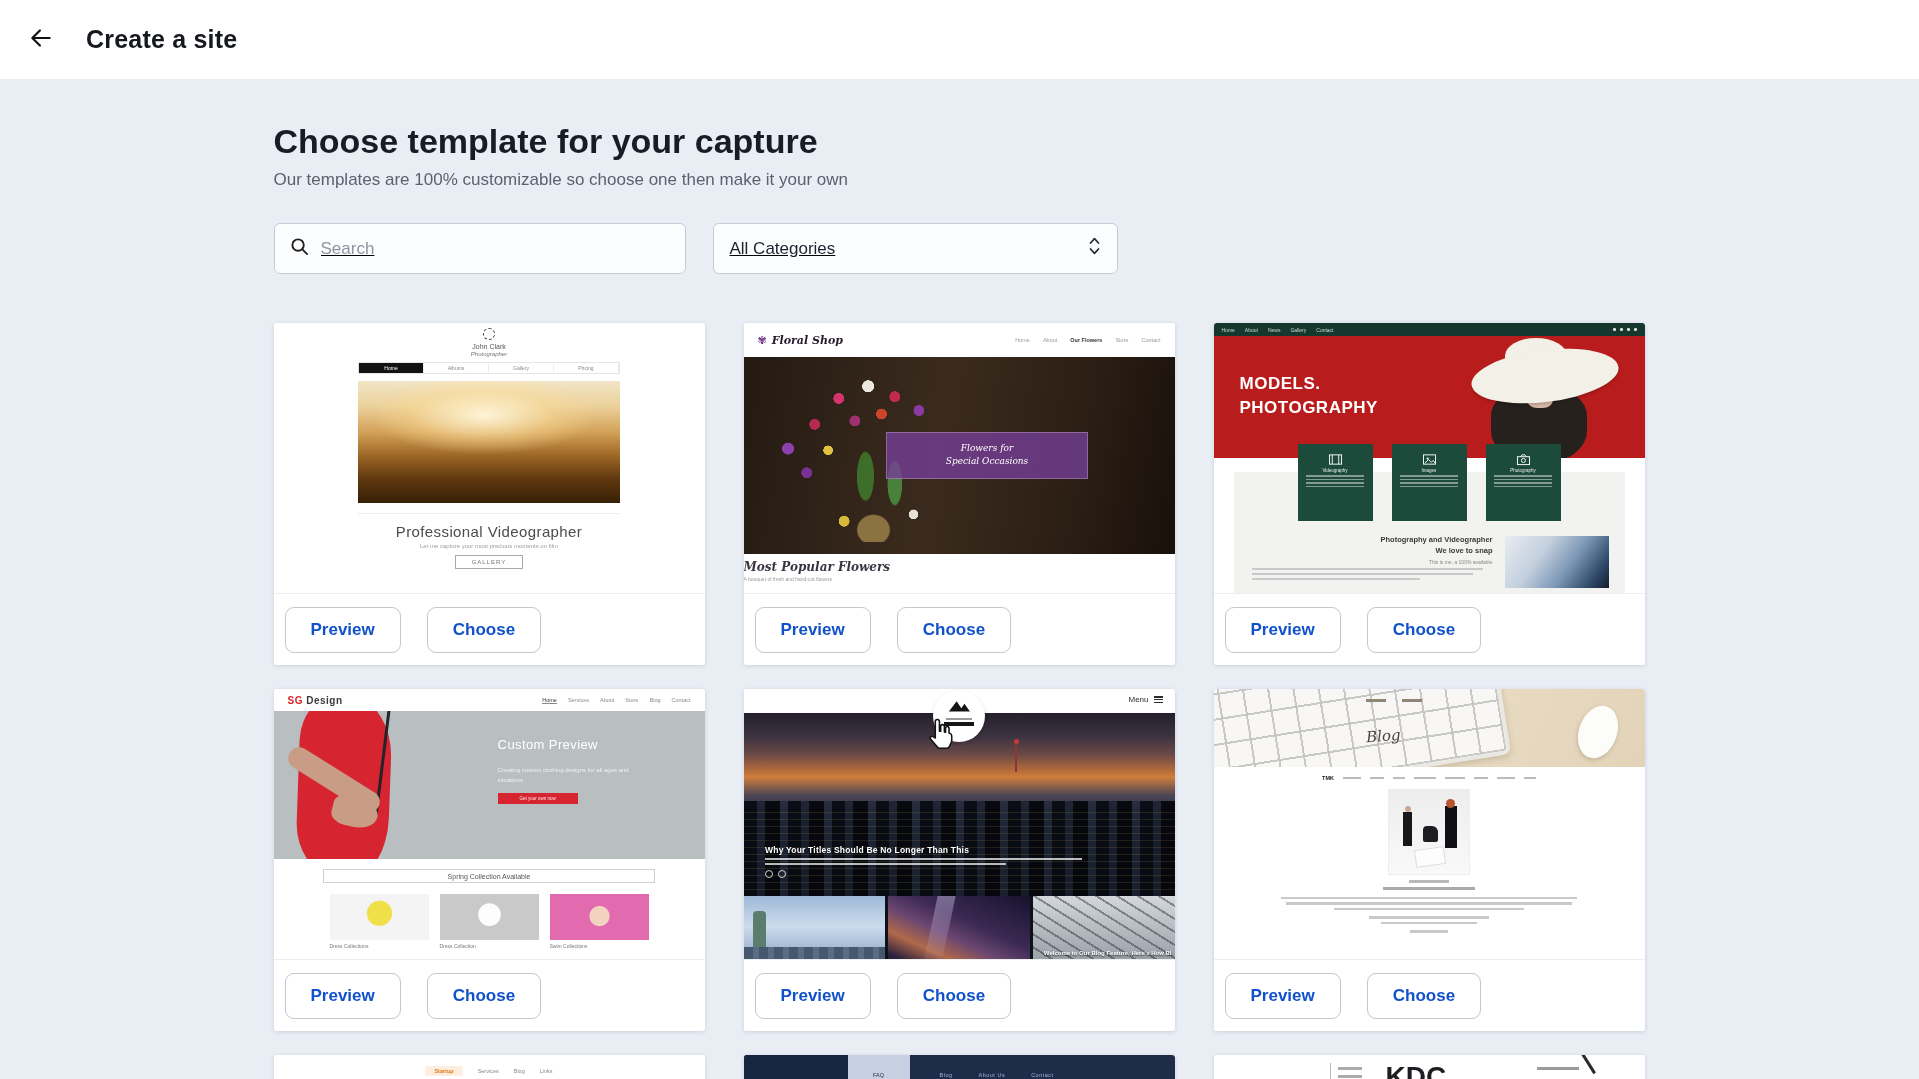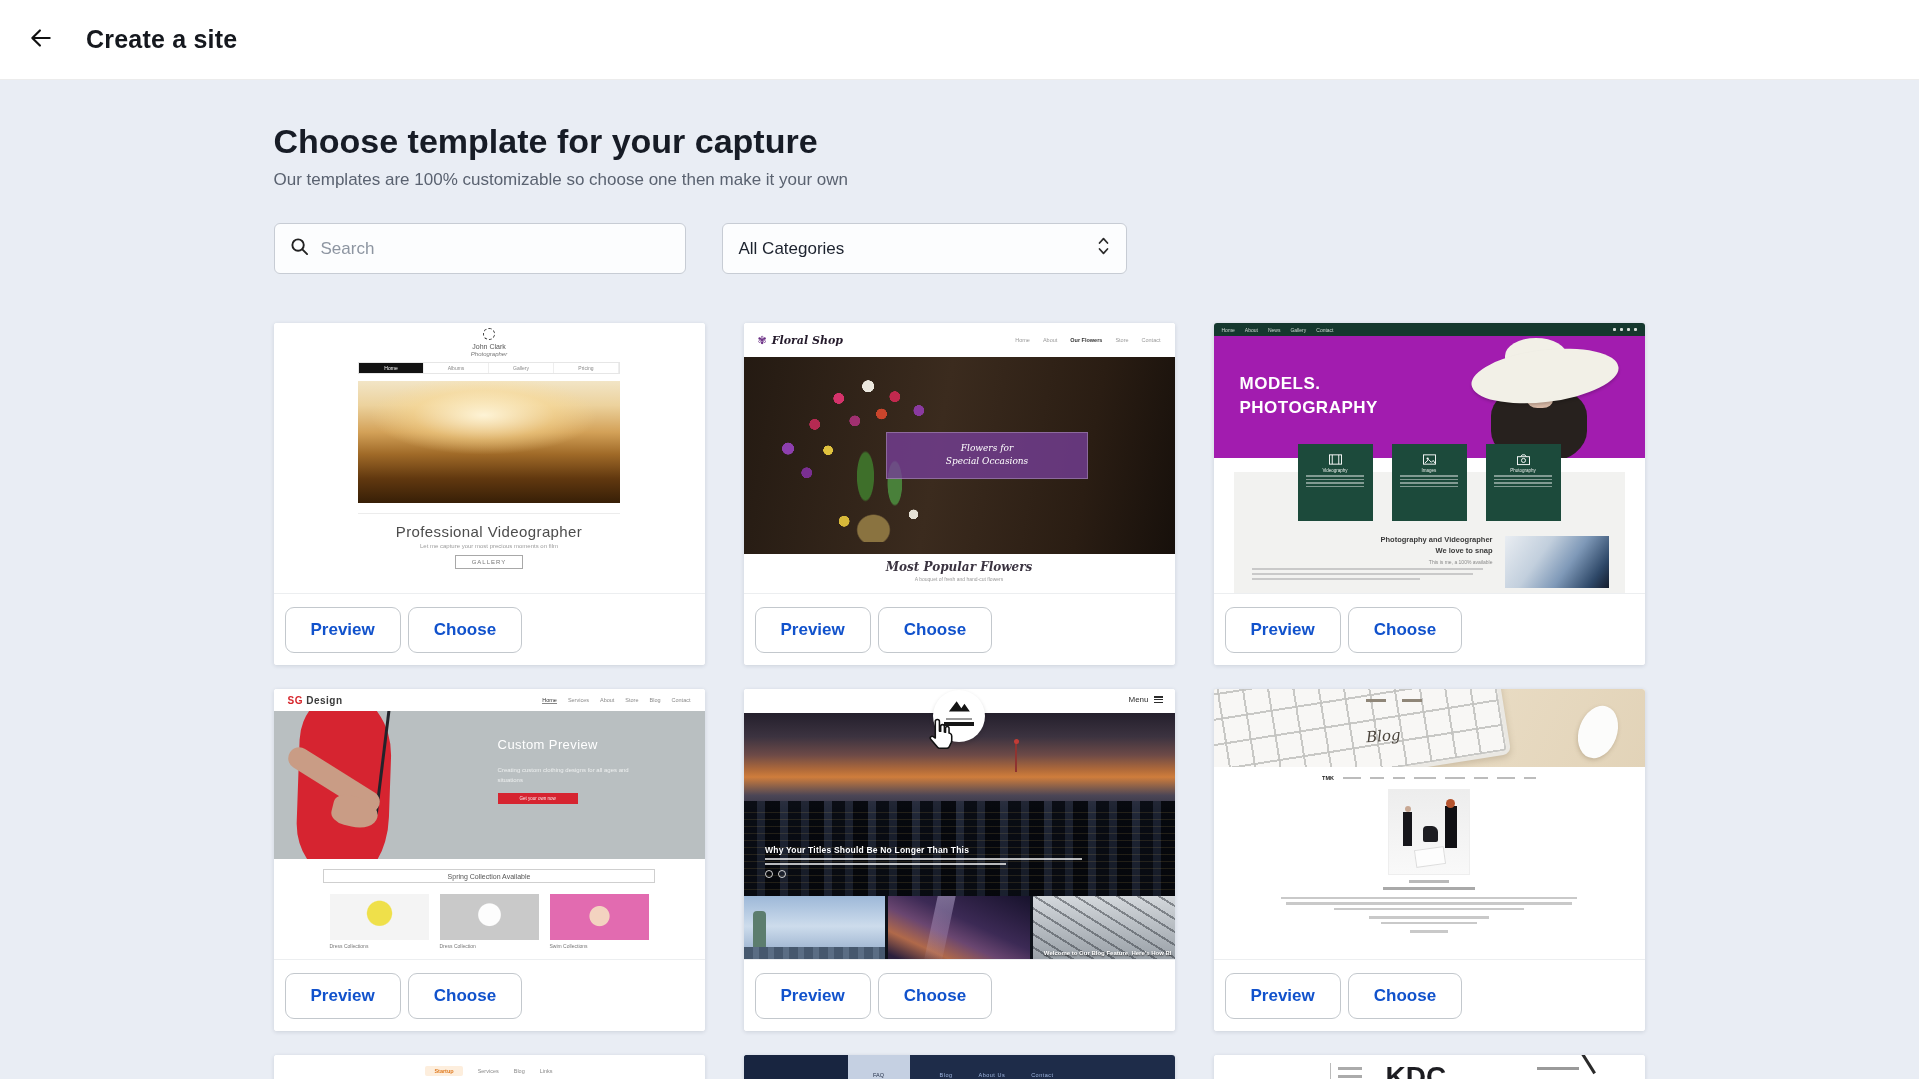--- a/index.html
+++ b/index.html
@@ -11,38 +11,38 @@
             display:flex; align-items:center; padding:0 24px; gap:28px; }
   .back-btn { width:34px; height:34px; border:none; background:transparent; cursor:pointer;
               display:flex; align-items:center; justify-content:center; }
   .appbar-title { font-size:25px; font-weight:bold; color:#15181e; letter-spacing:.2px; }
 
   
   .container { width:1372px; margin:0 auto; }
   .page-heading { margin-top:42px; font-size:34px; font-weight:bold; color:#171c26; }
   .page-sub { margin-top:9px; font-size:17px; color:#5a6270; }
 
-  .controls { margin-top:33px; display:flex; gap:36px; }
+  .controls { margin-top:33px; display:flex; gap:27px;text-decoration:underline; }
   .search-box { width:412px; height:51px; background:#fcfdfe; border:1px solid #c7ccd4;
                 border-radius:6px; display:flex; align-items:center; padding:0 15px; gap:12px; }
   .search-box input { flex:1; border:none; outline:none; background:transparent;
                       font-size:17px; color:#2b313b; font-family:"Liberation Sans",sans-serif; }
   .search-box input::placeholder { color:#8d95a1; }
   .select-box { width:405px; height:51px; background:#fcfdfe; border:1px solid #c7ccd4;
                 border-radius:6px; display:flex; align-items:center; justify-content:space-between;
                 padding:0 16px; font-size:17px; color:#1c222e; cursor:pointer; }
 
   
   .grid { margin-top:49px; display:grid; grid-template-columns:repeat(3,431px);
           column-gap:39px; row-gap:24px; }
   .card { width:431px; height:342px; background:#fff; border-radius:3px;
           box-shadow:0 1px 4px rgba(25,39,70,.14); display:flex; flex-direction:column; overflow:hidden; }
   .thumb { height:270px; position:relative; overflow:hidden; background:#fff; }
   .card-footer { height:72px; border-top:1px solid #eceef0; display:flex; align-items:center;
-                 gap:7px; padding:0 11px; background:#fff; }
+                 gap:26px; padding:0 11px; background:#fff; }
   .btn { height:46px; padding:0 25px; background:#fff; border:1px solid #c3c8cd; border-radius:9px;
          color:#1152cc; font-weight:bold; font-size:17px; cursor:pointer;
          font-family:"Liberation Sans",sans-serif; }
 
   
   .t1 { display:flex; flex-direction:column; align-items:center; padding-top:5px; }
   .t1-logoicon { width:12px; height:12px; border:1.5px dashed #3a3a3a; border-radius:50%; }
   .t1-name { margin-top:3px; font-size:7px; color:#555; }
   .t1-prof { margin-top:1px; font-size:6px; font-style:italic; color:#777; }
   .t1-nav { margin-top:5px; width:262px; height:12px; display:flex; border:1px solid #e6e6e6; }
@@ -84,33 +84,33 @@
       radial-gradient(ellipse 12px 36px at 55% 66%, #49803a 0 58%, transparent 64%),
       radial-gradient(circle 9px at 36% 88%, #d8b93a 0 58%, transparent 62%),
       radial-gradient(circle 8px at 62% 84%, #e6e2d6 0 58%, transparent 62%),
       radial-gradient(ellipse 26px 24px at 47% 93%, #8a7340 0 60%, transparent 66%);
   }
   .t2-overlay { position:absolute; left:33%; top:38%; width:47%; height:24%;
                 background:rgba(118,63,152,.78); border:1px solid rgba(255,255,255,.25);
                 display:flex; flex-direction:column; align-items:center; justify-content:center;
                 color:#fff; font-family:"DejaVu Serif",serif; font-style:italic;
                 font-size:9px; line-height:1.45; }
-  .t2-strip { height:39px; background:#fff; display:flex; flex-direction:column; align-items:center;
+  .t2-strip { height:39px; background:#fff; display:flex; flex-direction:column; 
               padding-top:6px; }
   .t2-script { font-family:"DejaVu Serif",serif; font-style:italic; font-weight:bold;
                font-size:12px; color:#3a3340; }
   .t2-sub { margin-top:2px; font-size:5px; color:#9a9a9a; }
 
   
   .t3-nav { height:13px; background:#15382e; display:flex; align-items:center;
             padding:0 8px; gap:10px; }
   .t3-nav span { font-size:5px; color:#cfd8d2; }
   .t3-social { margin-left:auto; display:flex; gap:4px; }
   .t3-social i { width:3px; height:3px; background:#d6ded8; display:block; border-radius:1px; }
-  .t3-hero { height:122px; background:#a21caf; position:relative; overflow:hidden; }
+  .t3-hero { height:122px; background:#b91c1c; position:relative; overflow:hidden; }
   .t3-herotext { position:absolute; left:26px; top:36px; color:#fff; font-weight:bold;
                  font-size:17px; line-height:1.4; letter-spacing:.5px; }
   .t3-brim { position:absolute; right:26px; top:14px; width:148px; height:52px; background:#f2f0e7;
              border-radius:50%; transform:rotate(-7deg); box-shadow:0 2px 3px rgba(0,0,0,.18); }
   .t3-crown { position:absolute; right:78px; top:2px; width:62px; height:36px; background:#f2f0e7;
               border-radius:50% 50% 10% 10%; }
   .t3-hair { position:absolute; right:58px; top:52px; width:96px; height:74px; background:#27211e;
              border-radius:38% 38% 42% 42%; }
   .t3-face { position:absolute; right:92px; top:52px; width:26px; height:20px; background:#d8b9a6;
              border-radius:40%; }

